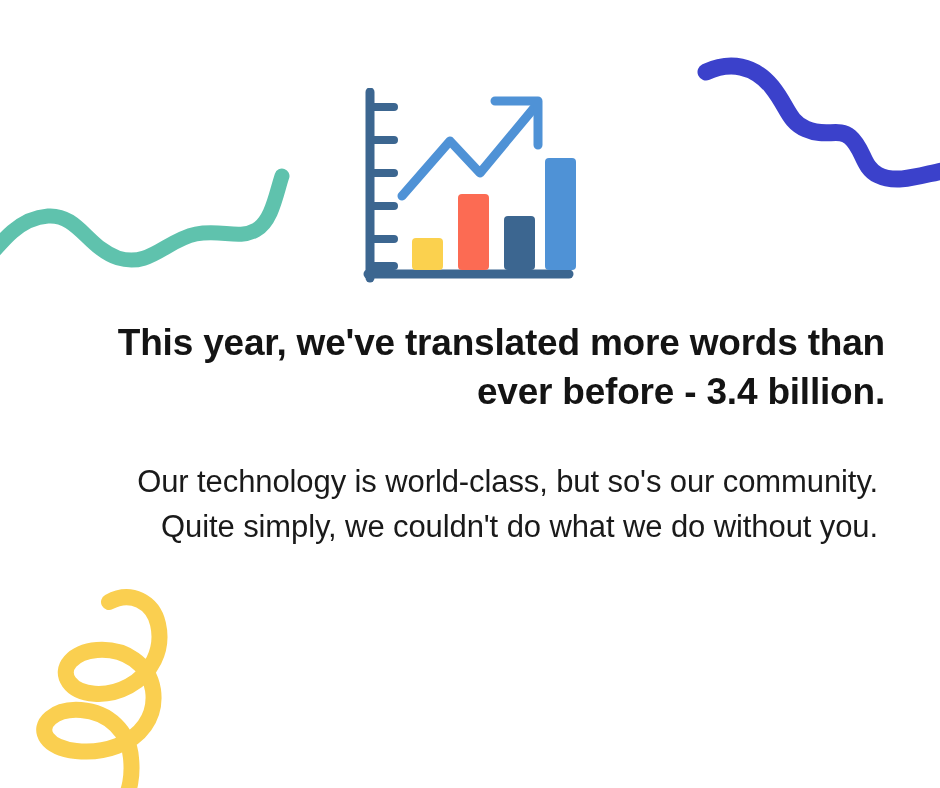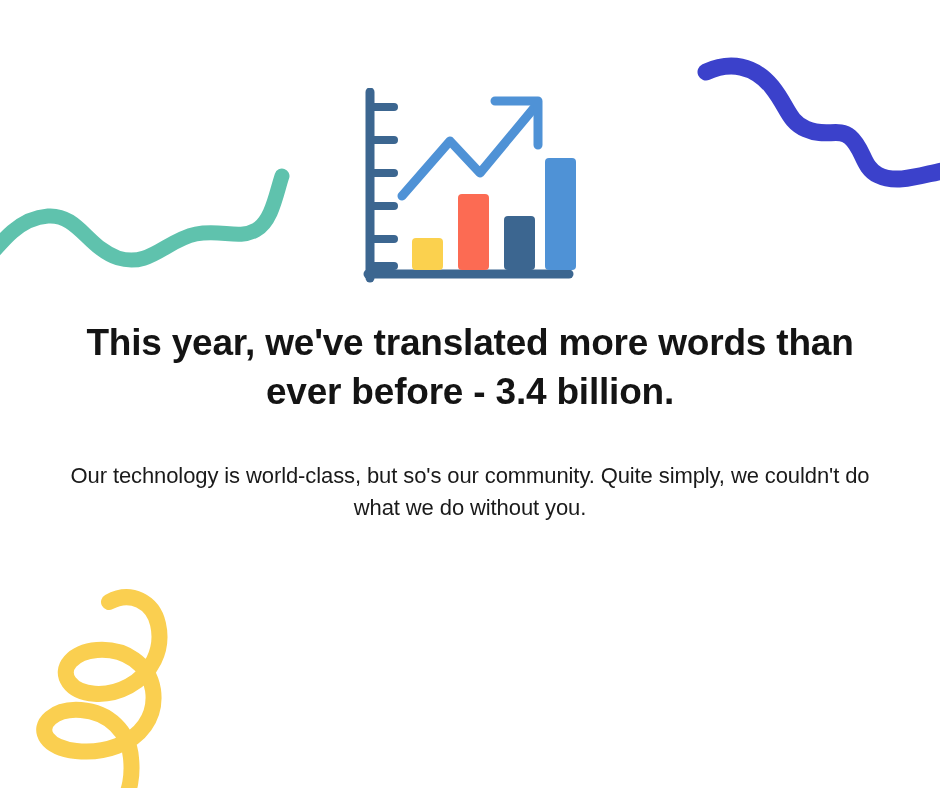--- a/index.html
+++ b/index.html
@@ -33,35 +33,35 @@
     width: 215px;
     height: 200px;
   }
 
   
   #text-block {
     position: absolute;
     left: 0;
     top: 318px;
     width: 940px;
-    text-align: center;
+    text-align: right;
   }
   #headline {
     margin: 0;
     padding: 0 55px;
     font-size: 37px;
     font-weight: 700;
     line-height: 1.33;
     letter-spacing: -0.2px;
     color: #141414;
   }
   #subcopy {
     margin: 0;
     padding: 44px 62px 0 62px;
-    font-size: 22px;
+    font-size: 31px;
     font-weight: 400;
     line-height: 1.45;
     letter-spacing: -0.1px;
     color: #1a1a1a;
   }
 </style>
 </head>
 <body>
 
 <div id="canvas">

